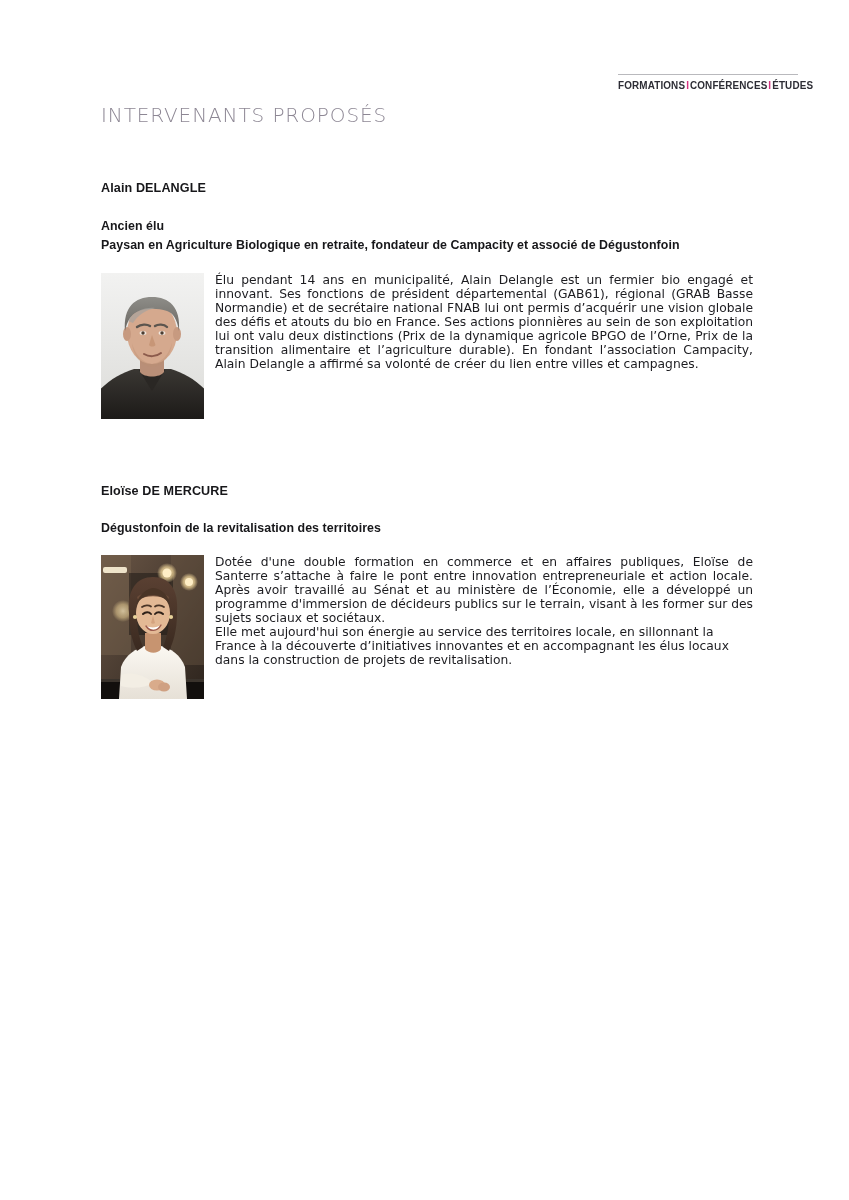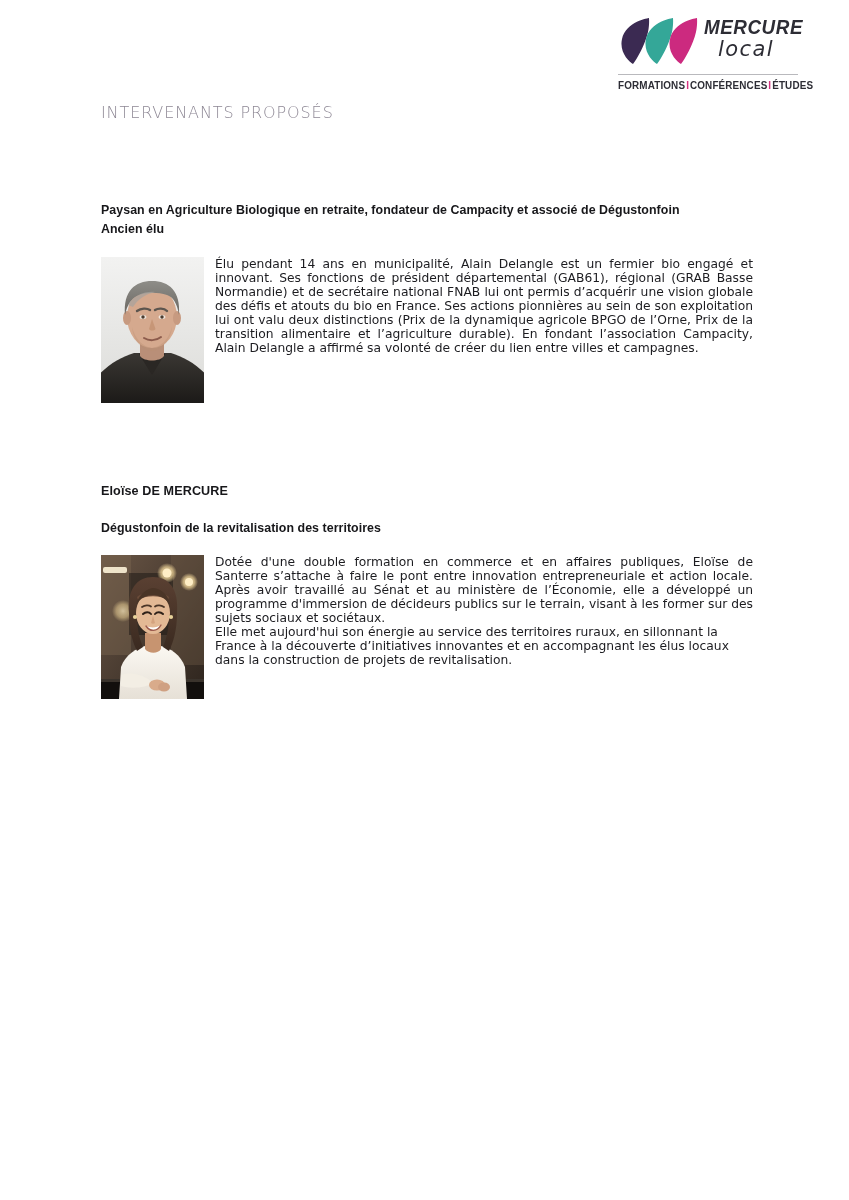--- a/index.html
+++ b/index.html
@@ -104,21 +104,21 @@
     padding: 0 1px;
   }
 
   
   .doc-title {
     position: absolute;
     left: 101px;
     top: 103px;
     font-family: "DejaVu Sans", sans-serif;
     font-weight: 300;
-    font-size: 16px;
+    font-size: 20px;
     letter-spacing: 0.9px;
     color: #8d8794;
   }
 
   .speaker {
     position: absolute;
     left: 101px;
     width: 652px;
   }
   .speaker-1 { top: 180px; }
@@ -172,57 +172,33 @@
   .bio-text p { margin: 0; }
   .bio-text p + p { margin-top: 0; }
   .bio-text .nojust { text-align: left; }
 </style>
 </head>
 <body>
 
 <div class="page">
 
   <div class="logo-block">
-    <div class="logo-mark-row">
-
-      <div class="petals">
-        <div class="petal petal-1">
-          <svg viewBox="0 0 30 46" xmlns="http://www.w3.org/2000/svg">
-            <path d="M29 0 C29 0 6 3 2 21 C-1 34 9 44 13 46 C17 41 25 27 28 14 C29.6 7 29 0 29 0 Z" fill="#3b2a52"></path>
-          </svg>
-        </div>
-        <div class="petal petal-2">
-          <svg viewBox="0 0 30 46" xmlns="http://www.w3.org/2000/svg">
-            <path d="M29 0 C29 0 6 3 2 21 C-1 34 9 44 13 46 C17 41 25 27 28 14 C29.6 7 29 0 29 0 Z" fill="#34a798"></path>
-          </svg>
-        </div>
-        <div class="petal petal-3">
-          <svg viewBox="0 0 30 46" xmlns="http://www.w3.org/2000/svg">
-            <path d="M29 0 C29 0 6 3 2 21 C-1 34 9 44 13 46 C17 41 25 27 28 14 C29.6 7 29 0 29 0 Z" fill="#cc2a7f"></path>
-          </svg>
-        </div>
-      </div>
-
-      <div class="wordmark">
-        <div class="wm-mercure">MERCURE</div>
-        <div class="wm-local">local</div>
-      </div>
-    </div>
 
     <div class="logo-rule"></div>
 
     <div class="logo-tagline"><span>FORMATIONS</span><span class="sep">I</span><span>CONFÉRENCES</span><span class="sep">I</span><span>ÉTUDES</span></div>
   </div>
 
   <div class="doc-title">INTERVENANTS PROPOSÉS</div>
 
   <div class="speaker speaker-1">
+    <div class="speaker-name">Alain DELANGLE</div>
     <div class="speaker-role">
+      <div>Ancien élu</div>
       <div>Paysan en Agriculture Biologique en retraite, fondateur de Campacity et associé de Dégustonfoin</div>
-      <div>Ancien élu</div>
     </div>
 
     <div class="bio-row">
       <div class="photo photo-1">
         <svg viewBox="0 0 103 146" xmlns="http://www.w3.org/2000/svg" role="img">
           <defs>
             <linearGradient id="bg1" x1="0" y1="0" x2="0" y2="1">
               <stop offset="0" stop-color="#f2f2f1"></stop>
               <stop offset="1" stop-color="#dcdcd9"></stop>
             </linearGradient>
@@ -346,19 +322,19 @@
 
           <path d="M45 71 C49 76 56 76 60 70 C56 73 49 73 45 71 Z" fill="#ffffff"></path>
           <path d="M45 71 C49 77 56 77 60 70" stroke="#9c5b4e" stroke-width="1.4" fill="none" stroke-linecap="round"></path>
 
           <circle cx="34" cy="62" r="2.1" fill="#e8d29a"></circle>
           <circle cx="70" cy="62" r="2.1" fill="#e8d29a"></circle>
         </svg>
       </div>
       <div class="bio-text">
         <p>Dotée d'une double formation en commerce et en affaires publiques, Eloïse de Santerre s’attache à faire le pont entre innovation entrepreneuriale et action locale. Après avoir travaillé au Sénat et au ministère de l’Économie, elle a développé un programme d'immersion de décideurs publics sur le terrain, visant à les former sur des sujets sociaux et sociétaux.</p>
-        <p class="nojust">Elle met aujourd'hui son énergie au service des territoires ruraux, en sillonnant la France à la découverte d’initiatives innovantes et en accompagnant les élus locaux dans la construction de projets de revitalisation.</p>
+        <p class="nojust">Elle met aujourd'hui son énergie au service des territoires locale, en sillonnant la France à la découverte d’initiatives innovantes et en accompagnant les élus locaux dans la construction de projets de revitalisation.</p>
       </div>
       <div style="clear:both"></div>
     </div>
   </div>
 
 </div>
 
 </body></html>

